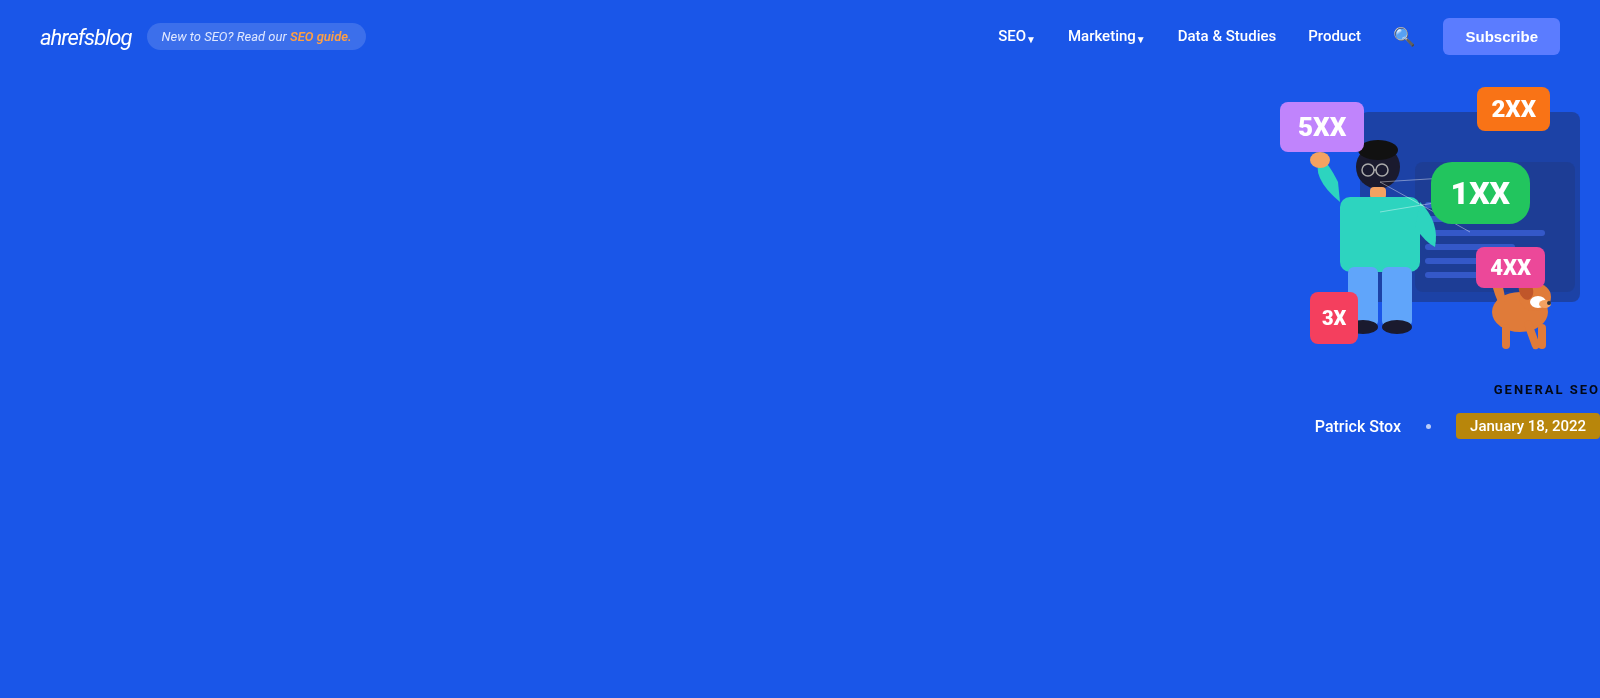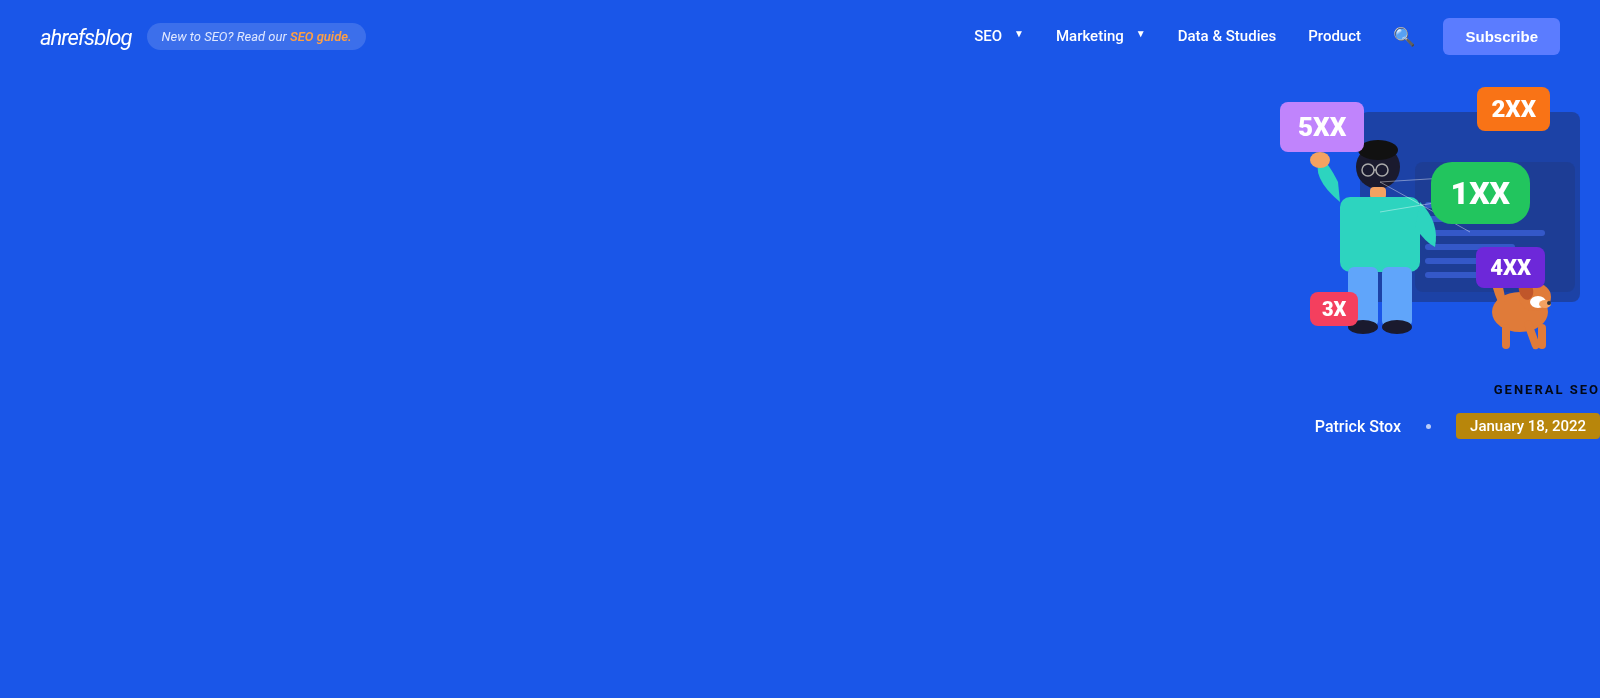--- a/index.html
+++ b/index.html
@@ -67,22 +67,22 @@
       margin-left: auto;
     }
 
     .nav-item {
       color: #ffffff;
       font-size: 15px;
       font-weight: 500;
       padding: 8px 12px;
       cursor: pointer;
       display: flex;
-      align-items: flex-start;
-      gap: 12px;
+      align-items: flex-end;
+      gap: 0;
       white-space: nowrap;
       text-decoration: none;
     }
 
     .nav-chevron {
       font-size: 10px;
       margin-top: 1px;
     }
 
     .search-icon-btn {
@@ -164,33 +164,33 @@
     .badge-1xx {
       background-color: #22c55e;
       top: 80px;
       right: 70px;
       font-size: 32px;
       padding: 12px 20px;
       border-radius: 21px;
     }
 
     .badge-4xx {
-      background-color: #6d28d9;
+      background-color: #ec4899;
       top: 165px;
       right: 55px;
       font-size: 22px;
       padding: 8px 14px;
     }
 
     .badge-3xx {
       background-color: #f43f5e;
       top: 210px;
       left: 90px;
       font-size: 20px;
-      padding: 5px 12px;
+      padding: 14px 12px;
     }
 
     
     .connections {
       position: absolute;
       top: 0; left: 0;
       width: 100%;
       height: 100%;
     }
 

